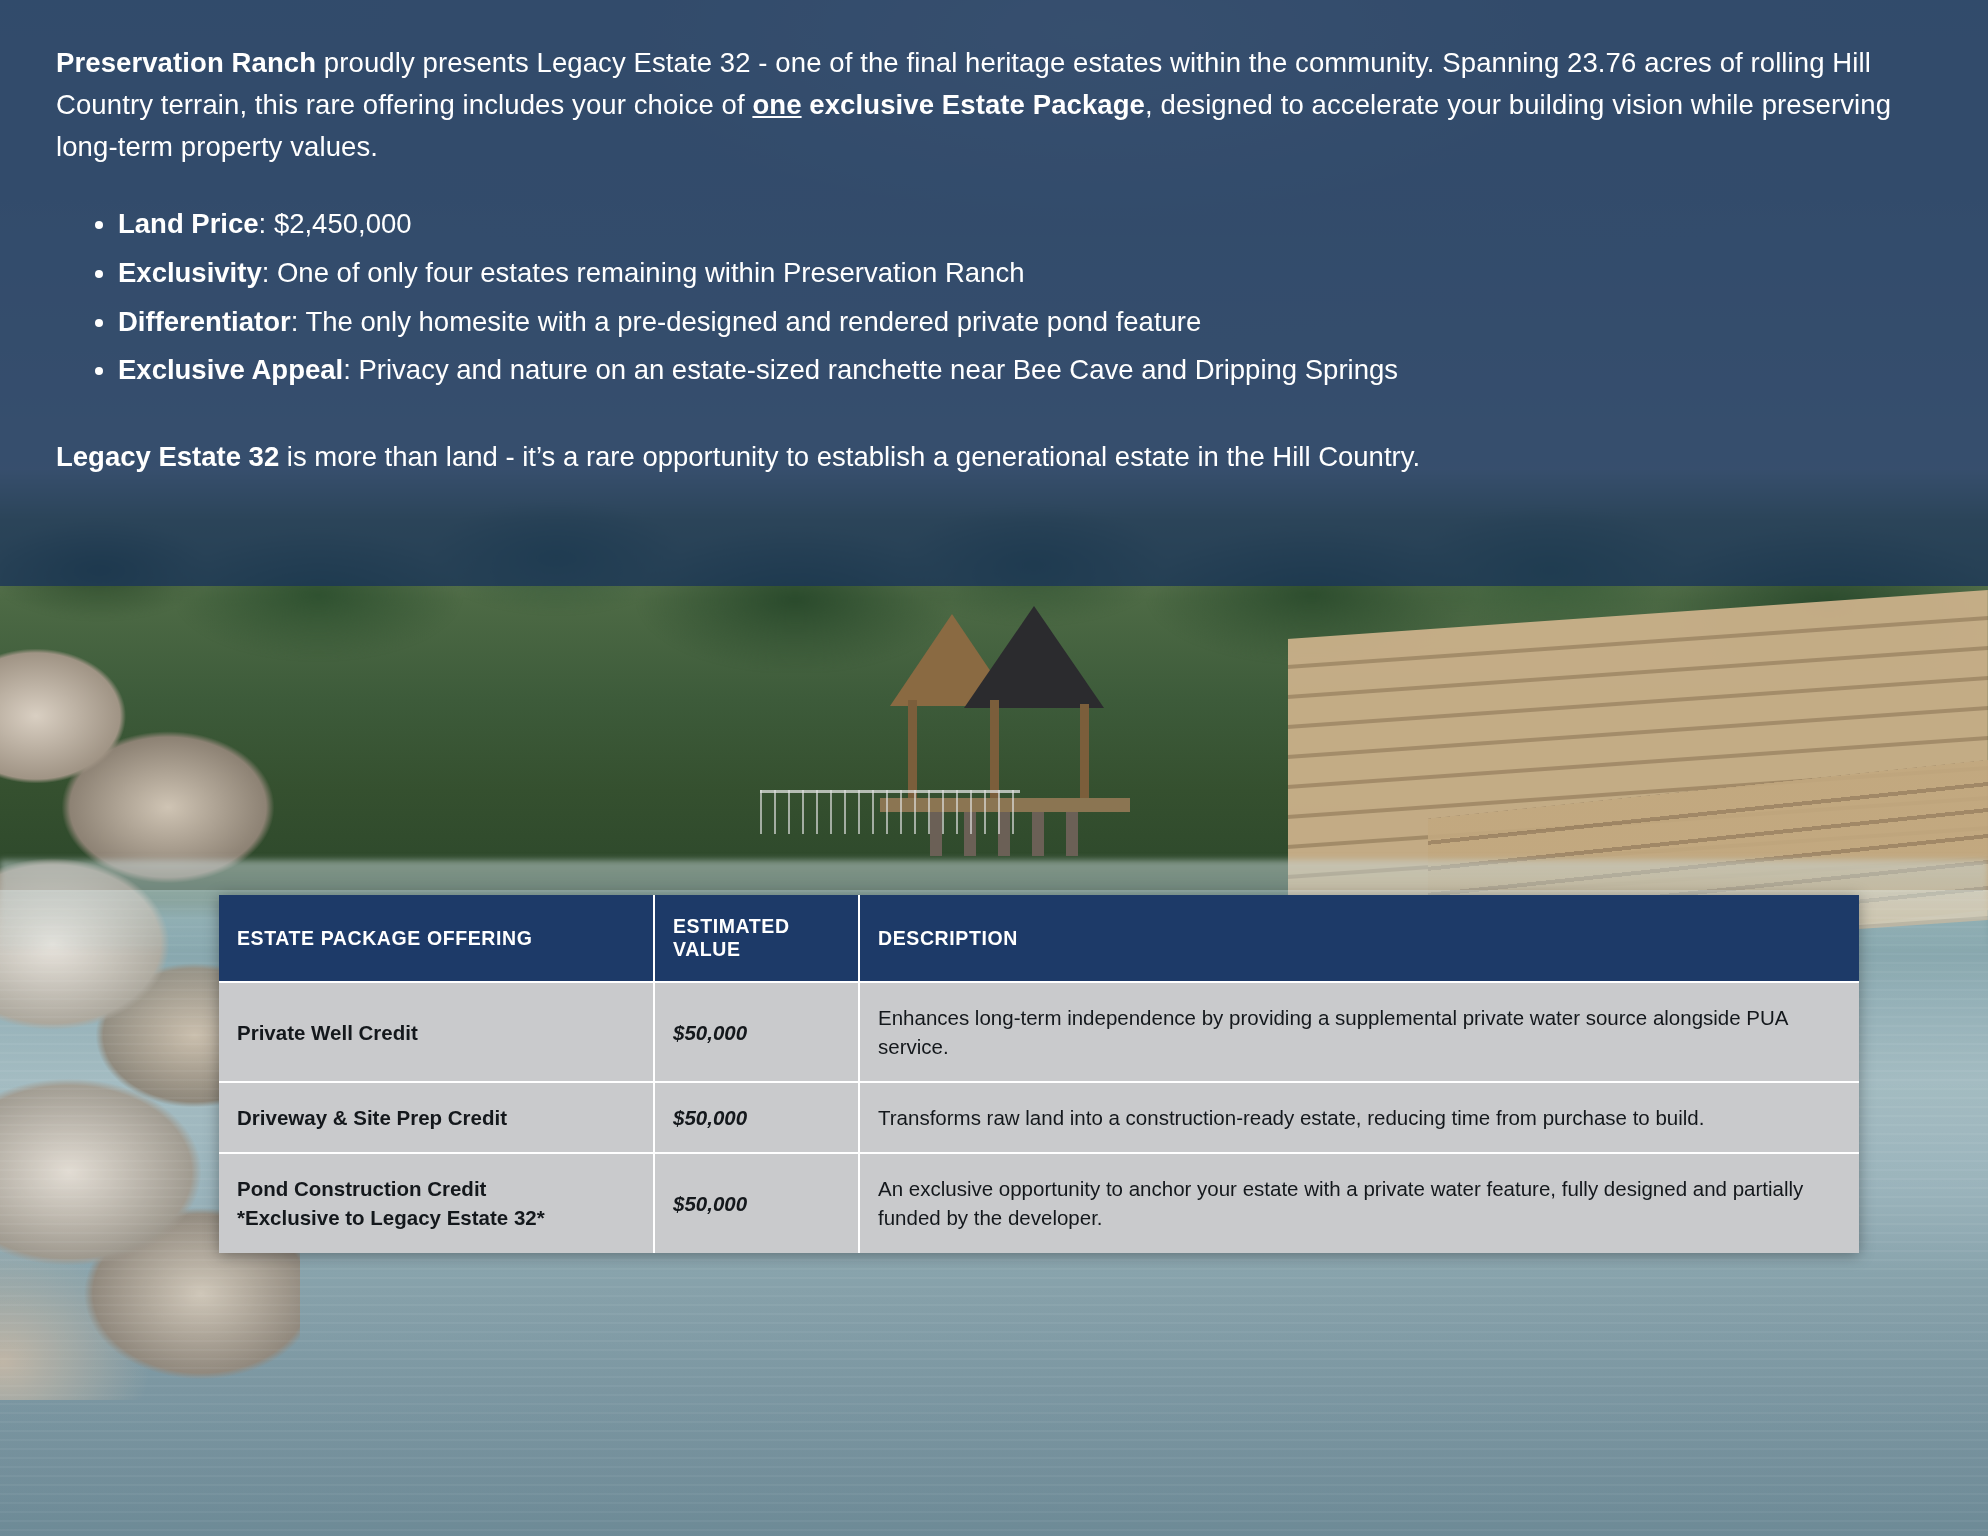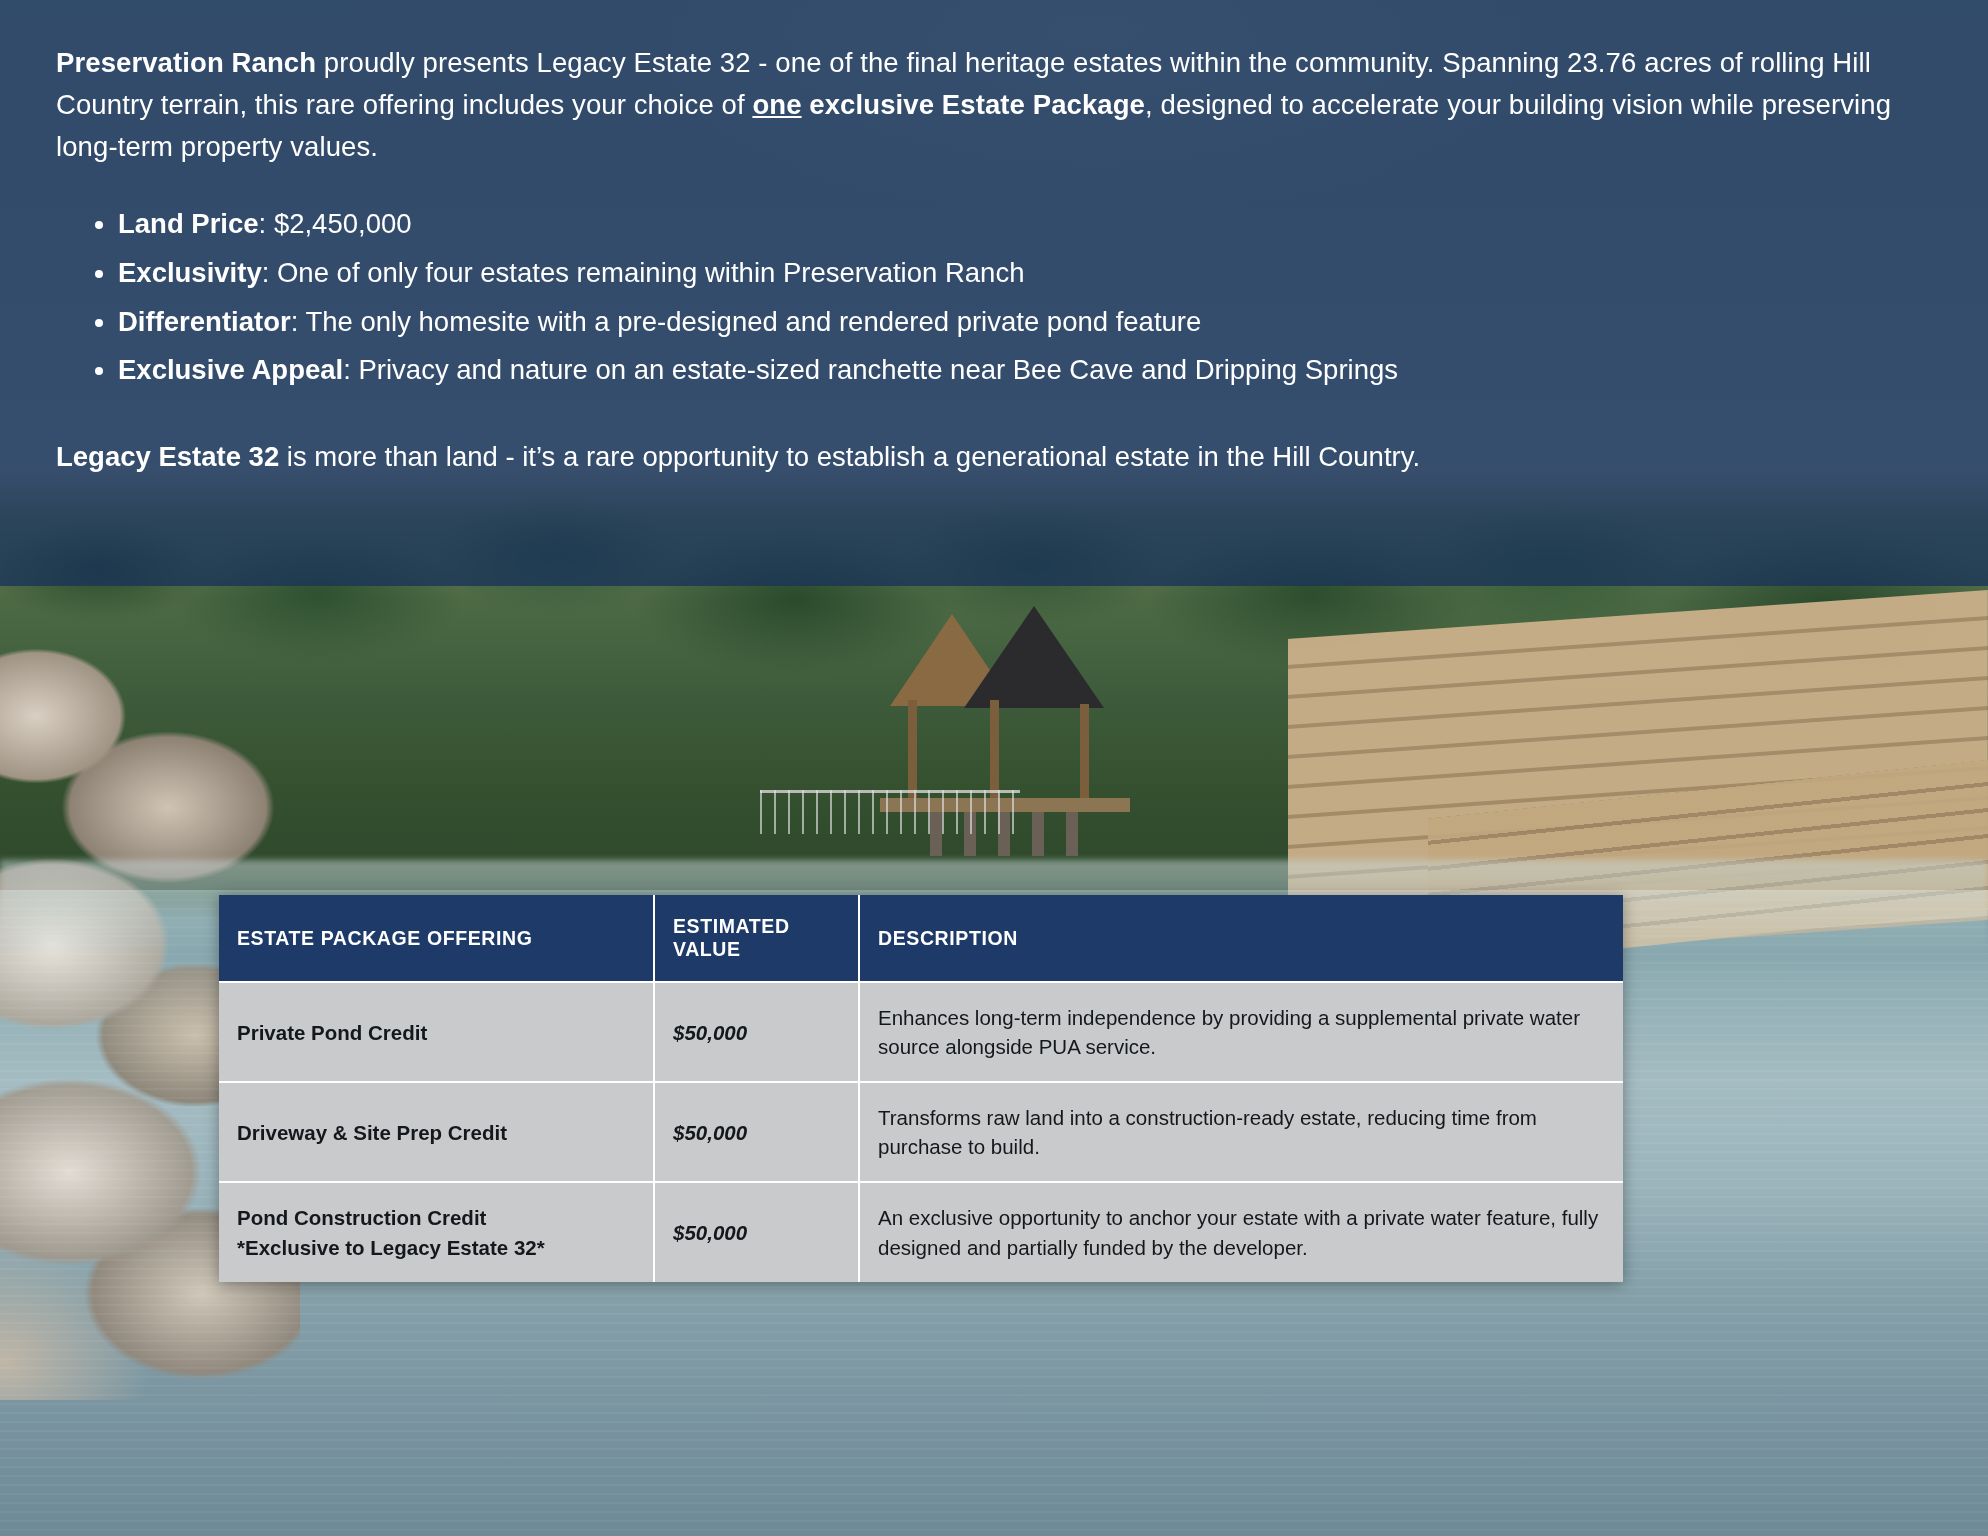--- a/index.html
+++ b/index.html
@@ -199,21 +199,21 @@
     margin: 44px 0 0 0;
     font-size: 27.5px;
     line-height: 1.5;
   }
 
   
   .table-wrap {
     position: absolute;
     left: 219px;
     top: 895px;
-    width: 1404px;
+    width: 1640px;
     box-shadow: 0 2px 14px rgba(0,0,0,0.35);
   }
   table.pkg {
     width: 100%;
     border-collapse: collapse;
     table-layout: fixed;
     background: #c9cacc;
   }
   table.pkg thead th {
     background: #1d3a68;
@@ -296,21 +296,21 @@
       </colgroup>
       <thead>
         <tr>
           <th>ESTATE PACKAGE OFFERING</th>
           <th>ESTIMATED VALUE</th>
           <th>DESCRIPTION</th>
         </tr>
       </thead>
       <tbody>
         <tr>
-          <td class="c-name">Private Pond Credit</td>
+          <td class="c-name">Private Well Credit</td>
           <td class="c-value">$50,000</td>
           <td class="c-desc">Enhances long-term independence by providing a supplemental private water source alongside PUA service.</td>
         </tr>
         <tr>
           <td class="c-name">Driveway &amp; Site Prep Credit</td>
           <td class="c-value">$50,000</td>
           <td class="c-desc">Transforms raw land into a construction-ready estate, reducing time from purchase to build.</td>
         </tr>
         <tr>
           <td class="c-name">

